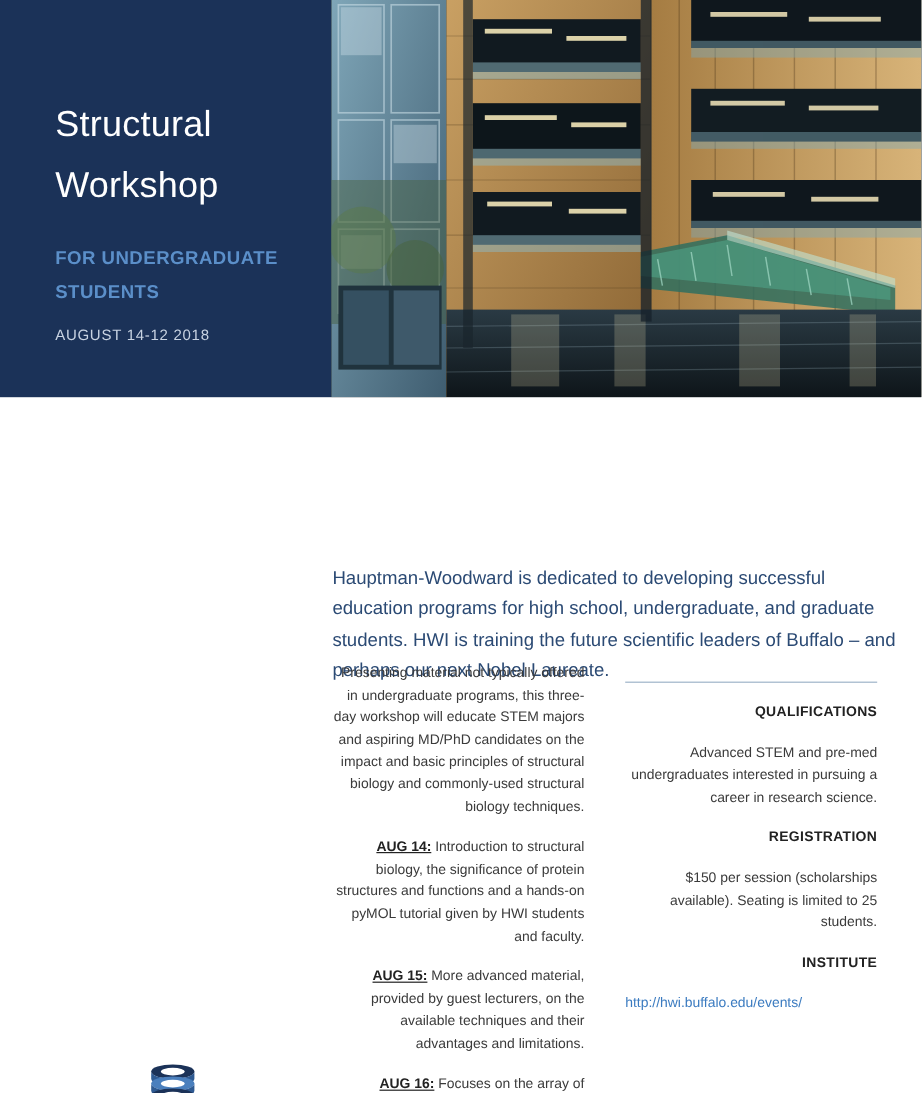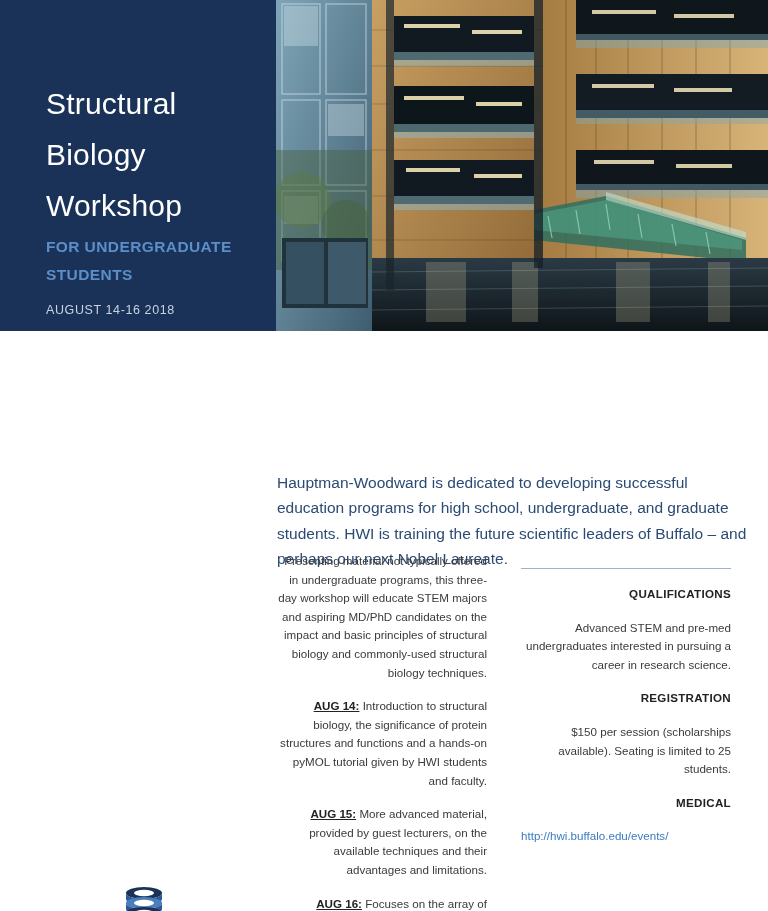--- a/index.html
+++ b/index.html
@@ -42,21 +42,21 @@
     font-weight: 300;
     line-height: 51px;
     letter-spacing: 0.2px;
   }
   .subtitle {
     color: #5b8fc9;
     font-size: 15.5px;
     font-weight: bold;
     line-height: 28px;
     letter-spacing: 0.4px;
-    margin-top: 2px;
+    margin-top: 22px;
   }
   .dateline {
     color: #c8d3e2;
     font-size: 12.5px;
     letter-spacing: 0.6px;
     margin-top: 14px;
     font-weight: 400;
   }
 
   
@@ -150,24 +150,23 @@
   }
 </style>
 </head>
 <body>
 
 <div class="header">
 
   <div class="header-left">
     <div class="title-block">
       <div class="title-line">Structural</div>
-      <div class="title-line">Biology</div>
       <div class="title-line">Workshop</div>
       <div class="subtitle">FOR UNDERGRADUATE STUDENTS</div>
-      <div class="dateline">AUGUST 14-16 2018</div>
+      <div class="dateline">AUGUST 14-12 2018</div>
     </div>
   </div>
 
   <div class="header-photo">
     <svg class="photo-svg" viewBox="0 0 492 331" preserveAspectRatio="none">
       <defs>
         <linearGradient id="skyg" x1="0" y1="0" x2="0" y2="1">
           <stop offset="0%" stop-color="#b9cfe0"></stop>
           <stop offset="100%" stop-color="#6d8ba3"></stop>
         </linearGradient>
@@ -321,21 +320,21 @@
     <div class="col">
 
       <div class="rule"></div>
 
       <p class="section-head">QUALIFICATIONS</p>
       <p>Advanced STEM and pre-med undergraduates interested in pursuing a career in research science.</p>
 
       <p class="section-head">REGISTRATION</p>
       <p>$150 per session (scholarships available). Seating is limited to 25 students.</p>
 
-      <p class="section-head">MEDICAL</p>
+      <p class="section-head">INSTITUTE</p>
       <a class="link" href="#">http://hwi.buffalo.edu/events/</a>
     </div>
   </div>
 
   <div class="logo-block">
     <svg class="logo-mark" width="64" height="44" viewBox="0 0 64 44">
       <ellipse cx="32" cy="8" rx="18" ry="6" fill="#1b3258"></ellipse>
       <ellipse cx="32" cy="8" rx="10" ry="3.2" fill="#ffffff"></ellipse>
       <path d="M14 8 v6 a18 6 0 0 0 36 0 v-6 a18 6 0 0 1 -36 0 z" fill="#2e5a92"></path>
       <ellipse cx="32" cy="18" rx="18" ry="6" fill="#4a7fbd"></ellipse>

